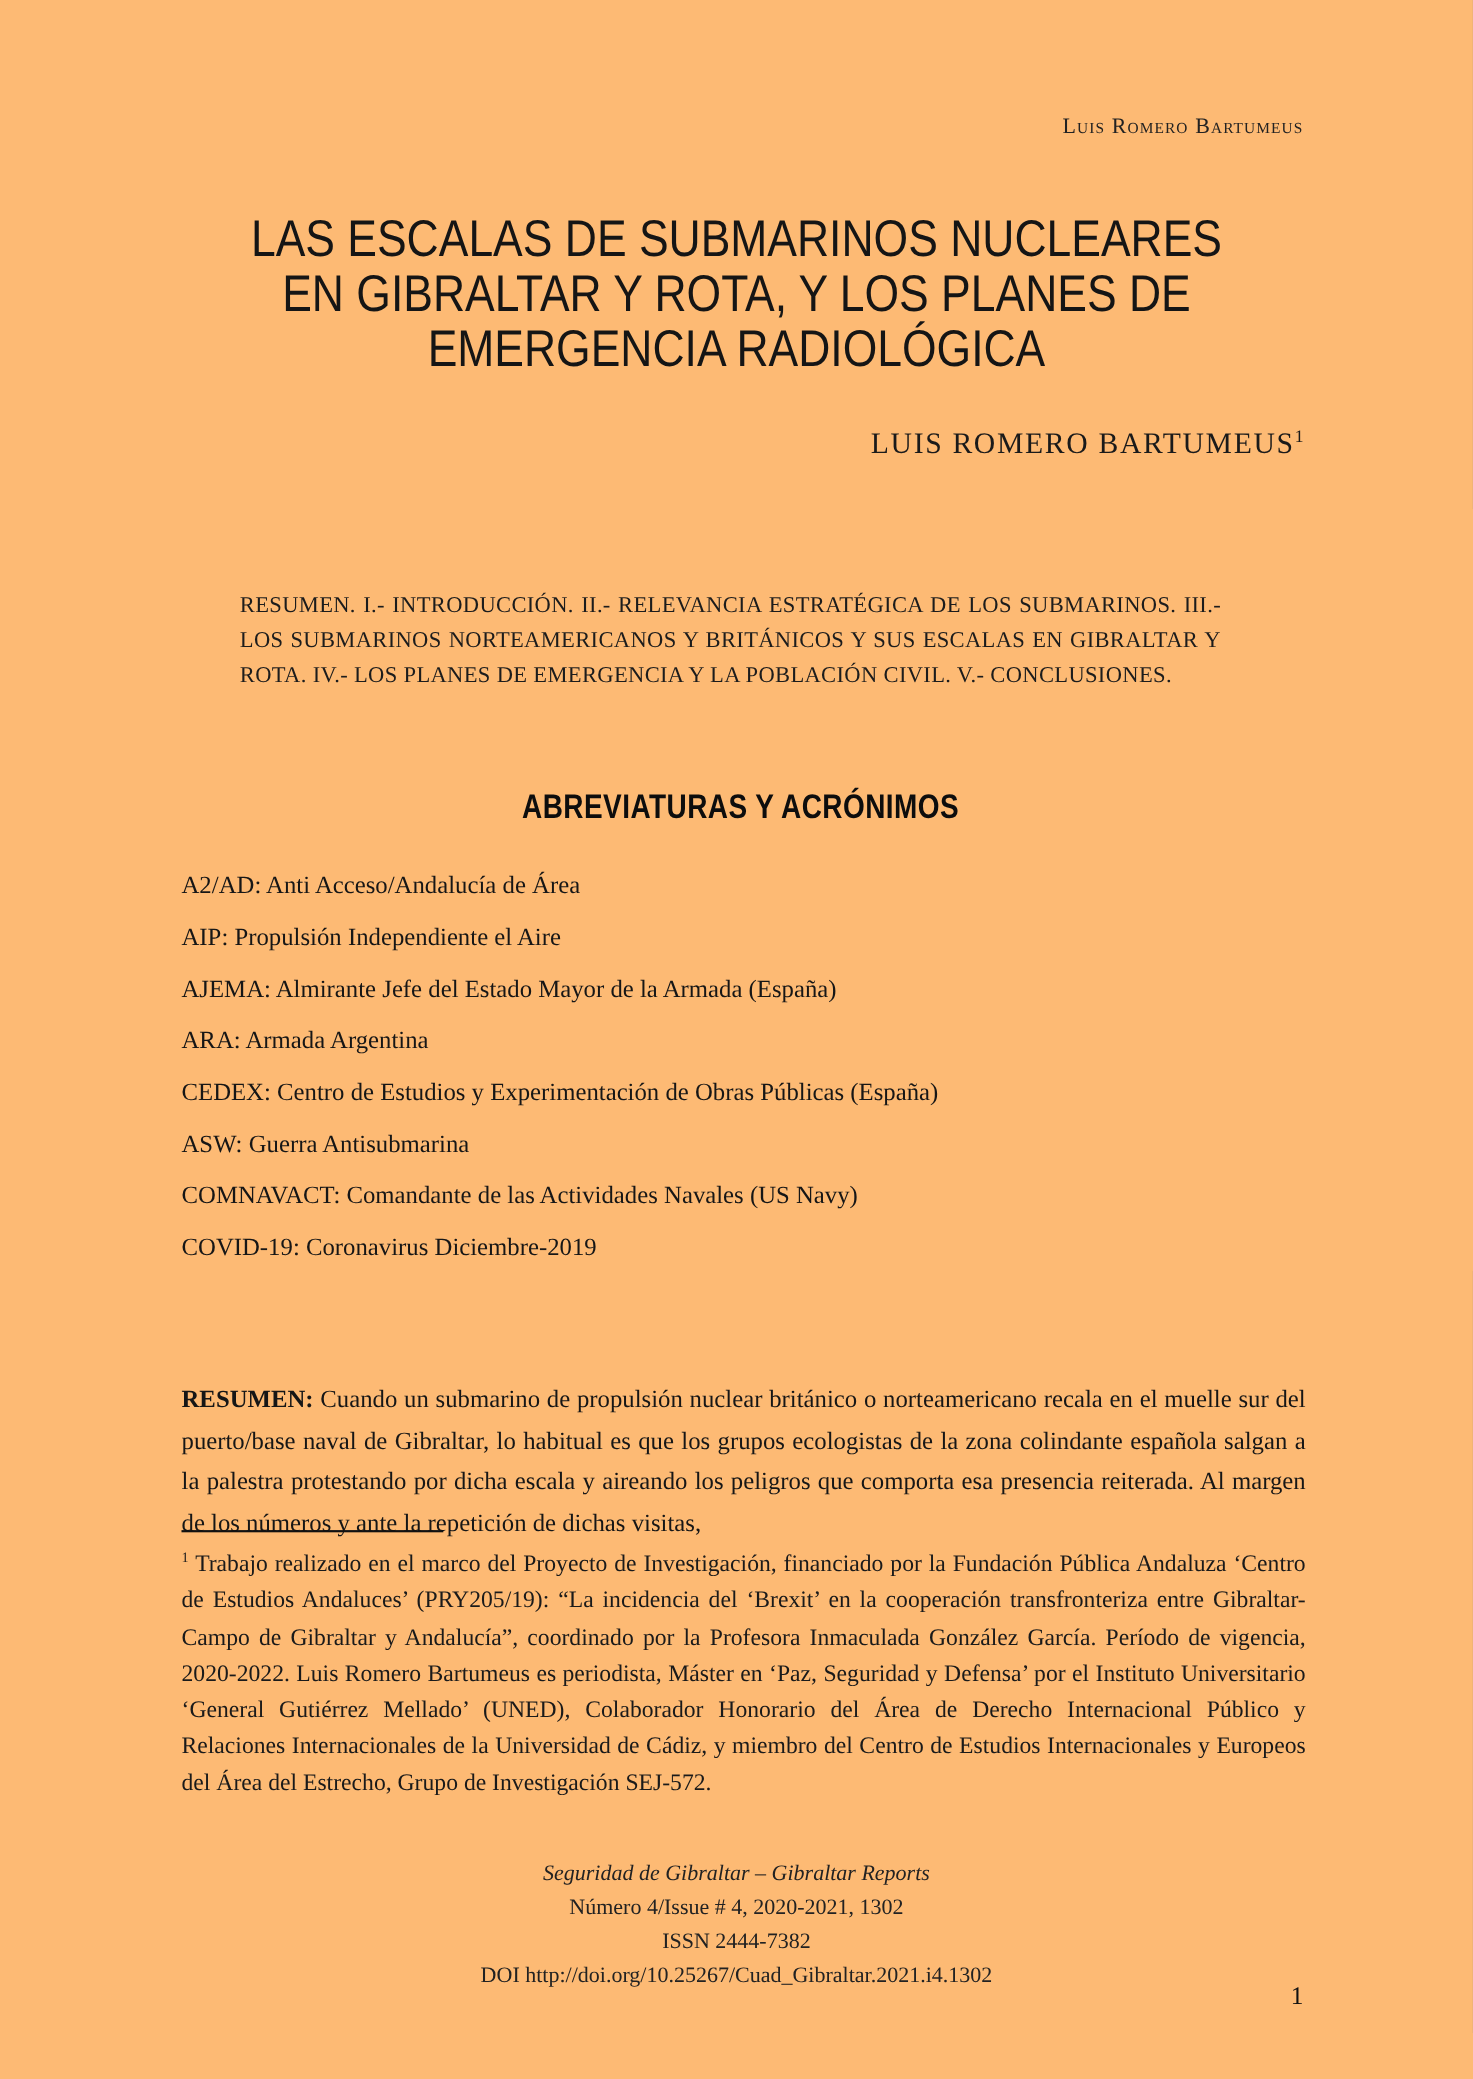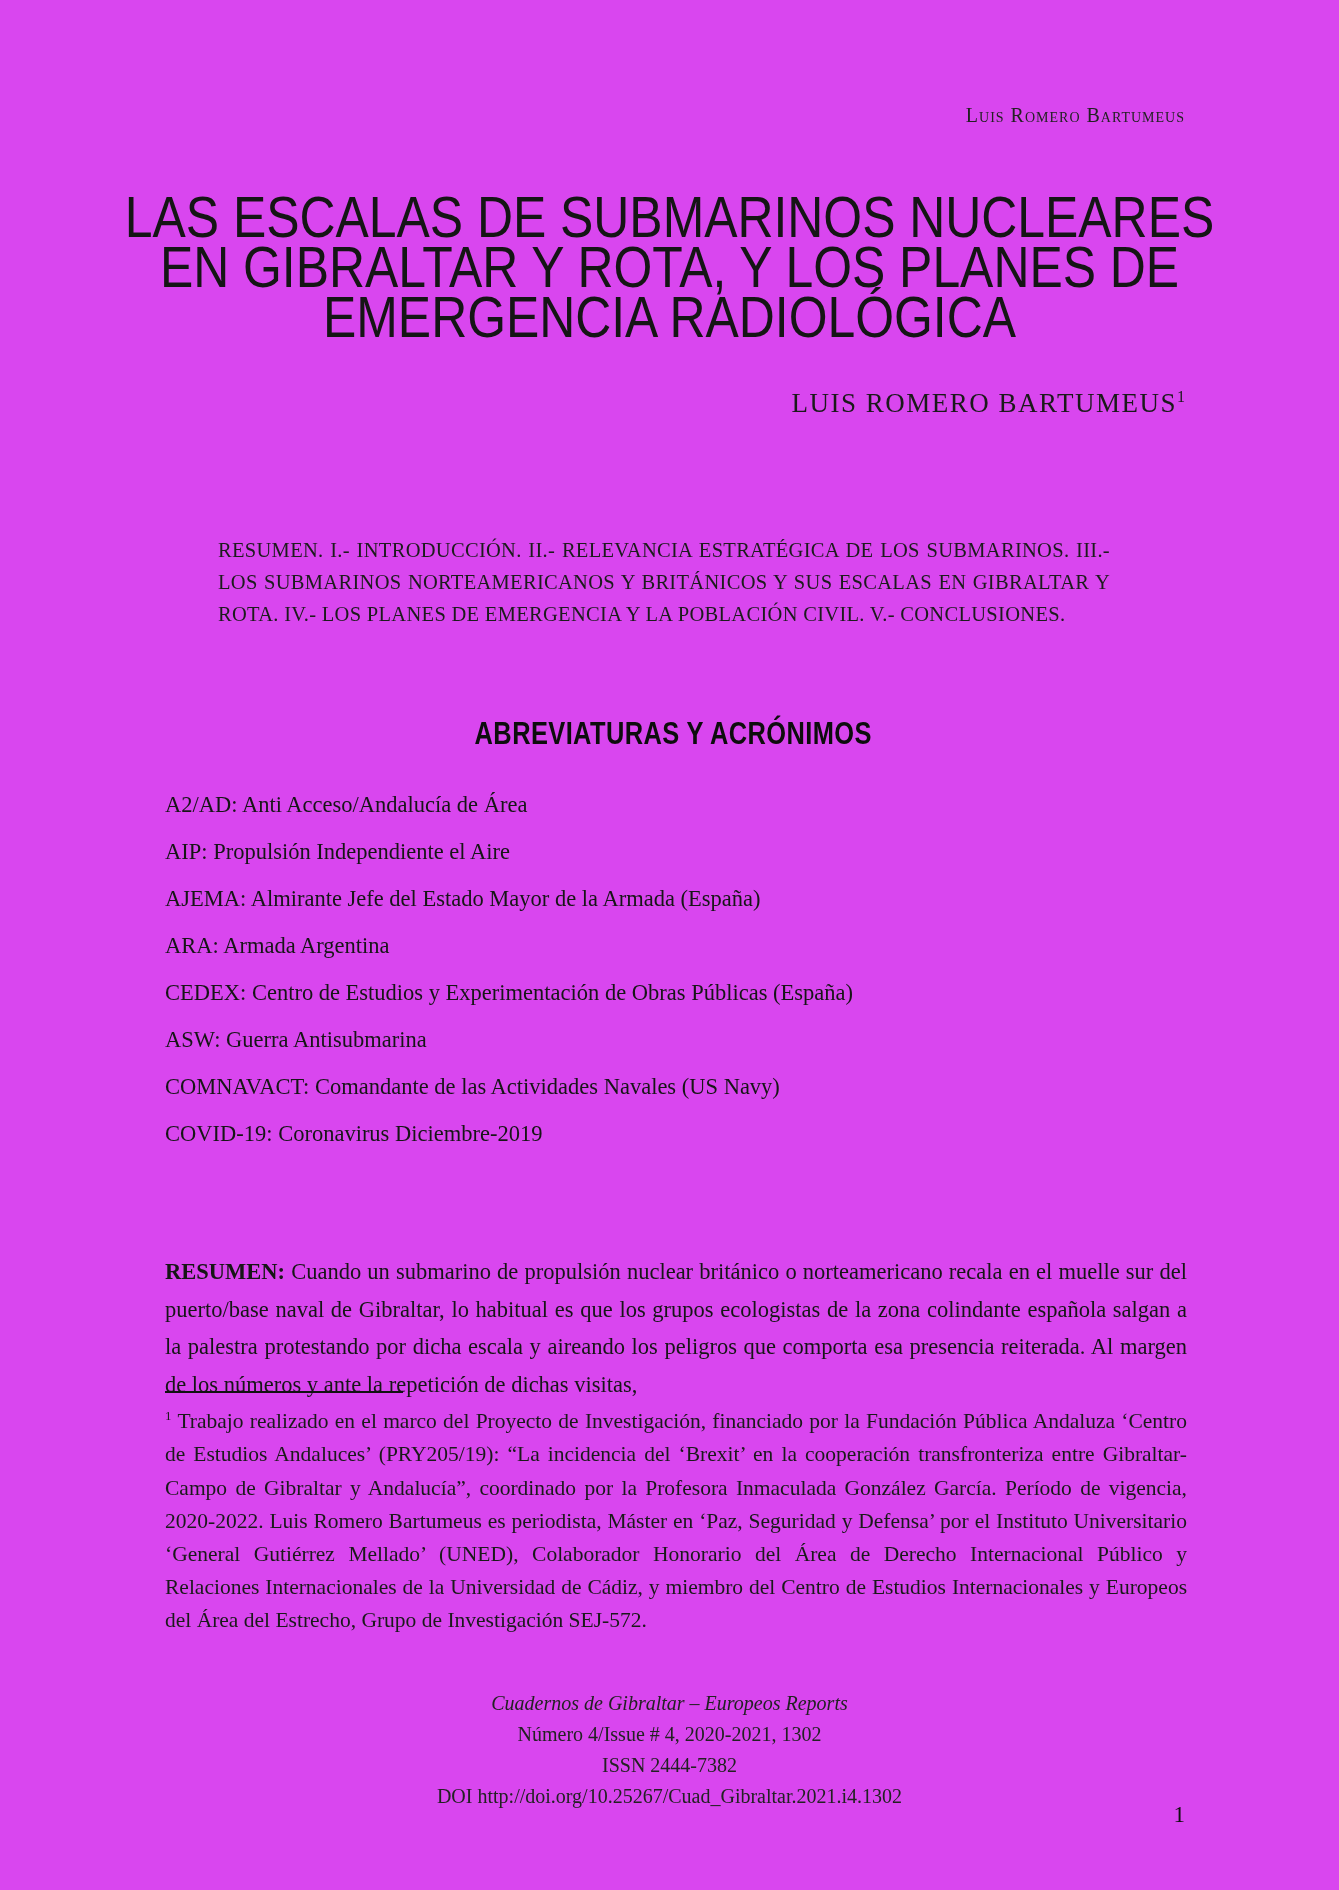--- a/index.html
+++ b/index.html
@@ -1,21 +1,21 @@
 <!DOCTYPE html>
 <html><head>
 <meta charset="utf-8">
 <style>
   html, body { margin: 0; padding: 0; background: #888; }
   .page {
     position: relative;
     width: 1339px;
     height: 1890px;
     margin: 0 auto;
-    background: #d946ef;
+    background: #fdba74;
     color: #121212;
     font-family: "Liberation Serif", serif;
     overflow: hidden;
   }
   .running-header {
     position: absolute;
     top: 104px;
     right: 154px;
     font-variant: small-caps;
     font-size: 20px;
@@ -24,21 +24,21 @@
   }
   .title {
     position: absolute;
     top: 192px;
     left: 0;
     width: 100%;
     margin: 0;
     text-align: center;
     font-family: "Liberation Sans", sans-serif;
     font-weight: 400;
-    font-size: 58px;
+    font-size: 47px;
     line-height: 50px;
     color: #151515;
   }
   .title-line {
     display: block;
     transform: scaleX(0.86);
     transform-origin: 50% 50%;
     white-space: nowrap;
   }
   .author {
@@ -177,21 +177,21 @@
     <p class="abbrev-item"><span>COVID-19</span><span>: </span><span>Coronavirus Diciembre-2019</span></p>
   </div>
 
   <p class="body-paragraph"><span class="label">RESUMEN:</span> <span>Cuando un submarino de propulsión nuclear británico o norteamericano recala en el muelle sur del puerto/base naval de Gibraltar, lo habitual es que los grupos ecologistas de la zona colindante española salgan a la palestra protestando por dicha escala y aireando los peligros que comporta esa presencia reiterada. Al margen de los números y ante la repetición de dichas visitas,</span></p>
 
   <div class="footnote-rule"></div>
 
   <p class="footnote"><sup>1</sup> <span>Trabajo realizado en el marco del Proyecto de Investigación, financiado por la Fundación Pública Andaluza ‘Centro de Estudios Andaluces’ (PRY205/19): “La incidencia del ‘Brexit’ en la cooperación transfronteriza entre Gibraltar-Campo de Gibraltar y Andalucía”, coordinado por la Profesora Inmaculada González García. Período de vigencia, 2020-2022. Luis Romero Bartumeus es periodista, Máster en ‘Paz, Seguridad y Defensa’ por el Instituto Universitario ‘General Gutiérrez Mellado’ (UNED), Colaborador Honorario del Área de Derecho Internacional Público y Relaciones Internacionales de la Universidad de Cádiz, y miembro del Centro de Estudios Internacionales y Europeos del Área del Estrecho, Grupo de Investigación SEJ-572.</span></p>
 
   <div class="page-footer">
-    <div class="journal-line">Cuadernos de Gibraltar – Europeos Reports</div>
+    <div class="journal-line">Seguridad de Gibraltar – Gibraltar Reports</div>
     <div>Número 4/Issue # 4, 2020-2021, 1302</div>
     <div>ISSN 2444-7382</div>
     <div>DOI http://doi.org/10.25267/Cuad_Gibraltar.2021.i4.1302</div>
   </div>
 
   <div class="page-number">1</div>
 
 </div>
 
 </body></html>

